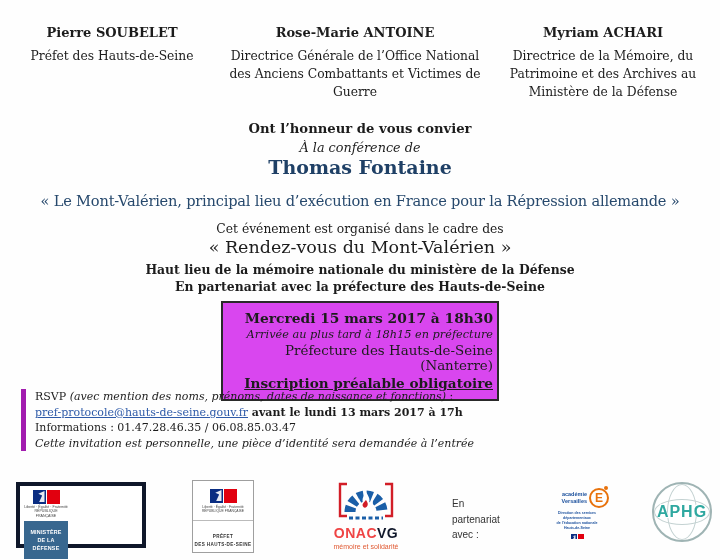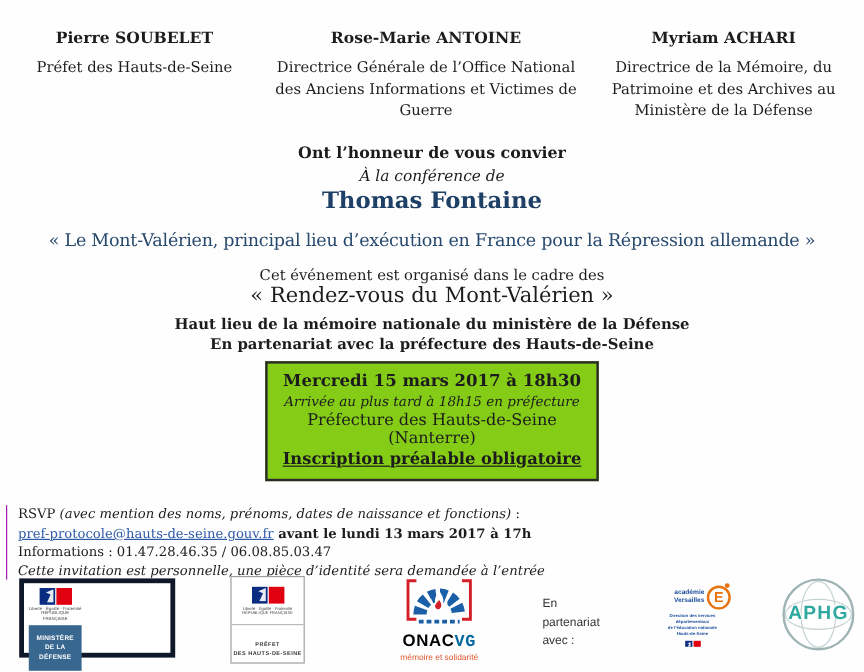--- a/index.html
+++ b/index.html
@@ -22,30 +22,30 @@
   .invite-2 { top:140px; font-size:12.8px;font-style:italic; }
   .speaker  { top:156px; font-weight:bold; font-size:19px; color:#1f4066; }
   .conf-title { top:192px; font-size:14.6px; color:#27496d; white-space:nowrap; letter-spacing:-0.2px; }
   .context  { top:222px; font-size:12.3px; }
   .series   { top:237px; font-size:17.5px; }
   .series-sub1 { top:262px; font-weight:bold; font-size:12.4px; }
   .series-sub2 { top:279px; font-weight:bold; font-size:12.4px; }
 
   
   .event-box { position:absolute; top:301px; left:50%; transform:translateX(-50%);
-               width:278px; border:2px solid #2a2a2a; background:#84cc16;
-               text-align:center; padding:7px 4px 8px; }
+               width:278px; border:2px solid #2a2a2a; background:#d946ef;
+               text-align:right; padding:7px 4px 8px; }
   .ev-date { font-weight:bold; font-size:13.8px; }
   .ev-arrival { font-style:italic; font-size:11.3px; margin-top:2px; }
   .ev-place { font-size:13.4px; margin-top:2px; }
   .ev-insc { font-weight:bold; font-size:13.6px; text-decoration:underline; margin-top:2px; }
 
   
-  .rsvp { position:absolute; top:389px; left:5px; width:470px; padding-left:9px;
-          border-left:1px solid #a21caf; font-size:11px; line-height:1.42;margin-top:32px; }
+  .rsvp { position:absolute; top:389px; left:21px; width:470px; padding-left:9px;
+          border-left:5px solid #a21caf; font-size:11px; line-height:1.42; }
   .rsvp .it { font-style:italic; }
   .rsvp a.mail { color:#2e5aa8; text-decoration:underline; font-weight:normal; cursor:pointer; }
   .rsvp .bold { font-weight:bold; }
   .rsvp .sans { font-family:"Liberation Sans", sans-serif; font-size:10.6px; }
 
   
   .logos { position:absolute; top:476px; left:0; width:720px; height:84px; }
   .logo-abs { position:absolute; }
 
   
@@ -76,21 +76,21 @@
   .prefet { left:192px; top:4px; width:62px; height:73px; background:#fff; border:1px solid #9f9f9f;
             display:flex; flex-direction:column; align-items:center; padding-top:8px; }
   .pf-motto { font-family:"Liberation Sans",sans-serif; font-size:3.4px; color:#444; text-align:center; margin-top:2px; line-height:1.3; }
   .pf-sep { width:100%; border-top:1px solid #bbb; margin-top:6px; }
   .pf-label { margin-top:12px; text-align:center; font-family:"Liberation Sans",sans-serif;
               font-size:4.6px; font-weight:bold; color:#333; letter-spacing:.4px; line-height:1.7; }
 
   
   .onacvg { left:322px; top:2px; width:88px; height:82px; display:flex; flex-direction:column; align-items:center; }
   .onac-name { font-family:"Liberation Sans",sans-serif; font-weight:bold; font-size:14px; letter-spacing:.5px; margin-top:1px; }
-  .onac-name .p1 { color:#000000; } .onac-name .p2 { color:#0369a1;font-family:Liberation Mono, monospace; }
+  .onac-name .p1 { color:#ef4444; } .onac-name .p2 { color:#0f172a; }
   .onac-tag { font-family:"Liberation Sans",sans-serif; font-size:7px; color:#e05a33; margin-top:2px; }
 
   
   .pnote { left:452px; top:20px; font-family:"Liberation Sans",sans-serif; font-size:10px; color:#333; line-height:1.55; }
 
   
   .acad { left:545px; top:12px; width:64px; }
   .acad-top { display:flex; justify-content:flex-end; align-items:center; gap:2px; }
   .acad-name { text-align:right; font-family:"Liberation Sans",sans-serif; font-size:5.5px; color:#1a4f9c; font-weight:bold; line-height:1.2; }
   .acad-e { position:relative; width:20px; height:20px; border:2.5px solid #e8720c; border-radius:50%;
@@ -115,21 +115,21 @@
 
 <div class="page">
 
   <div class="hdr">
     <div class="hdr-col c1">
       <div class="hdr-name">Pierre SOUBELET</div>
       <div class="hdr-title">Préfet des Hauts-de-Seine</div>
     </div>
     <div class="hdr-col c2">
       <div class="hdr-name">Rose-Marie ANTOINE</div>
-      <div class="hdr-title">Directrice Générale de l’Office National des Anciens Informations et Victimes de Guerre</div>
+      <div class="hdr-title">Directrice Générale de l’Office National des Anciens Combattants et Victimes de Guerre</div>
     </div>
     <div class="hdr-col c3">
       <div class="hdr-name">Myriam ACHARI</div>
       <div class="hdr-title">Directrice de la Mémoire, du Patrimoine et des Archives au Ministère de la Défense</div>
     </div>
   </div>
 
   <div class="centered invite-1">Ont l’honneur de vous convier</div>
   <div class="centered invite-2">À la conférence de</div>
   <div class="centered speaker">Thomas Fontaine</div>

